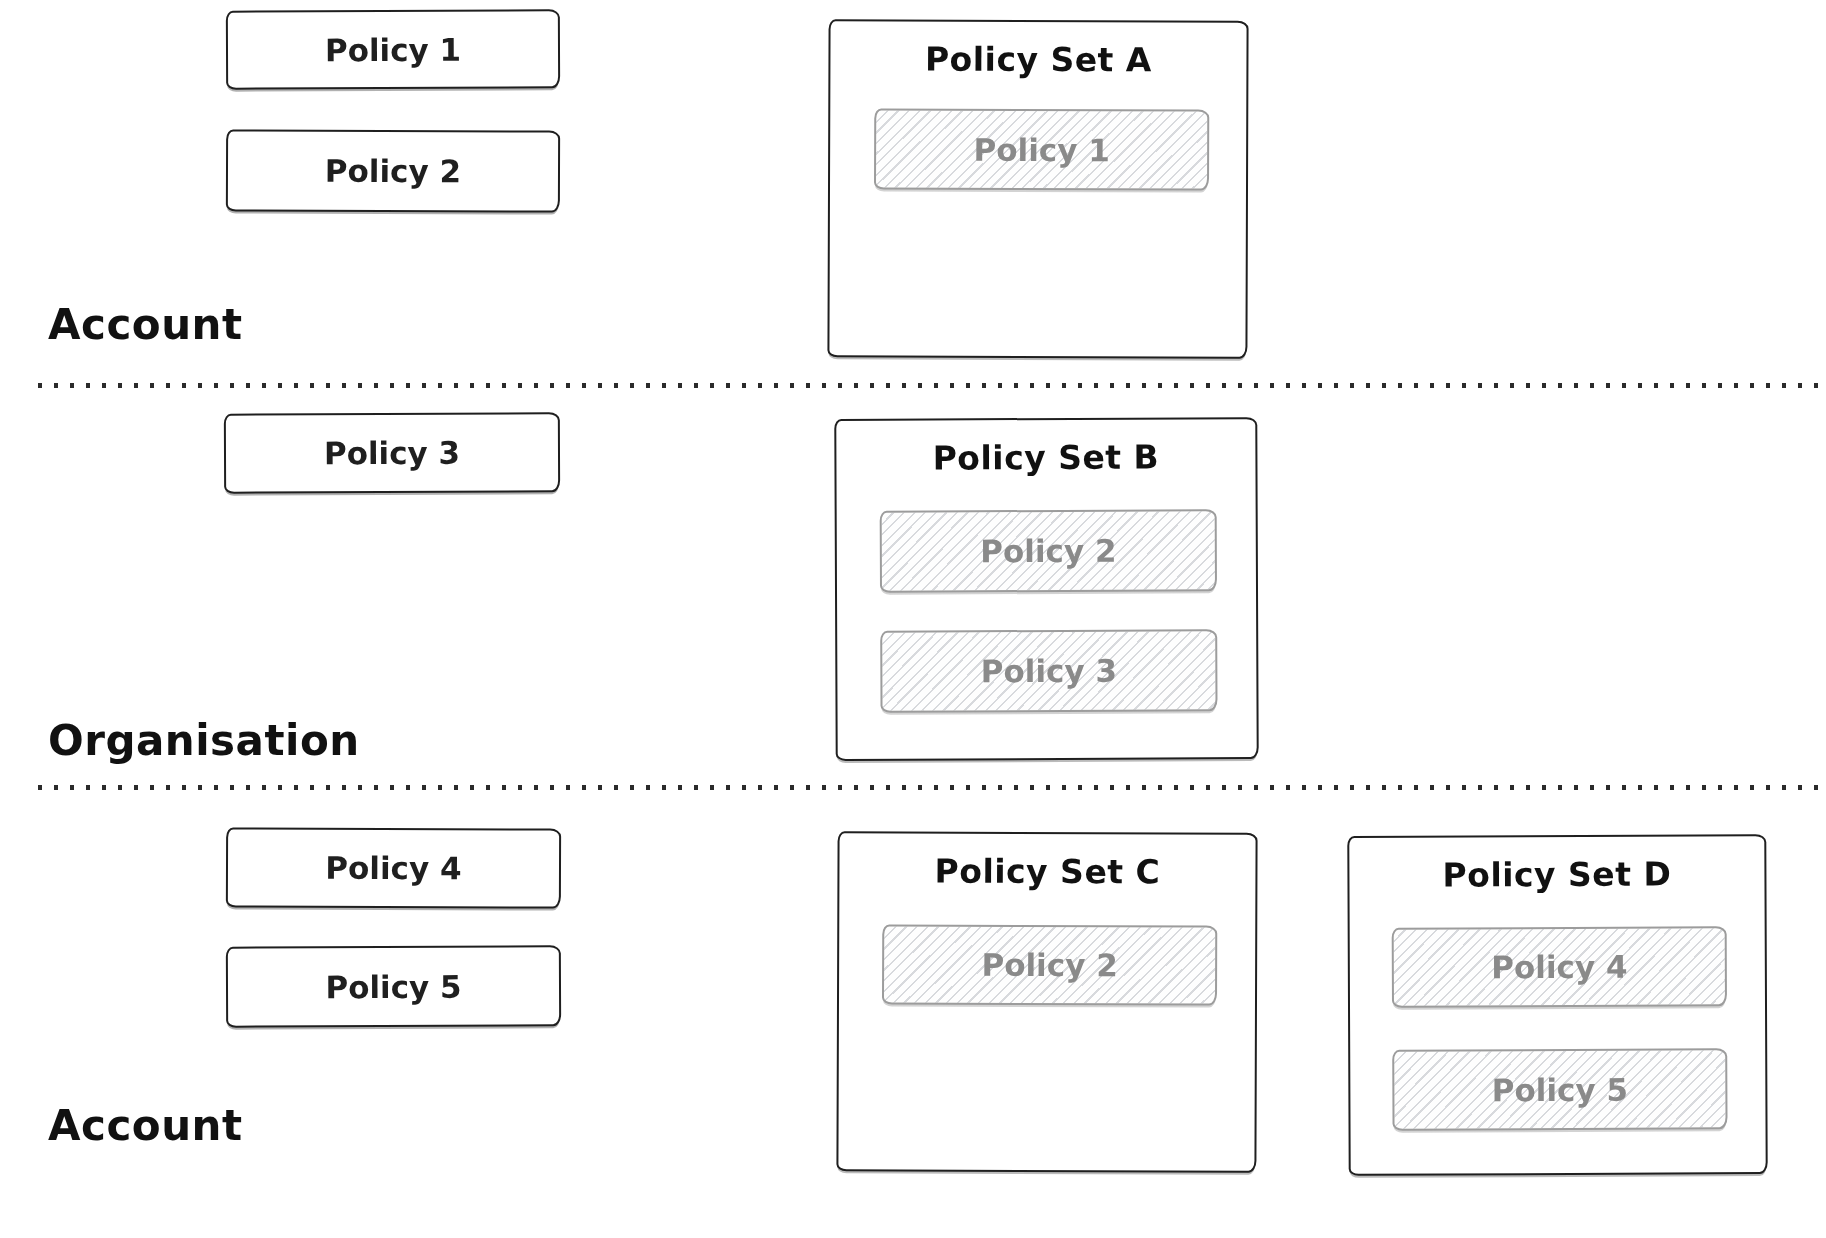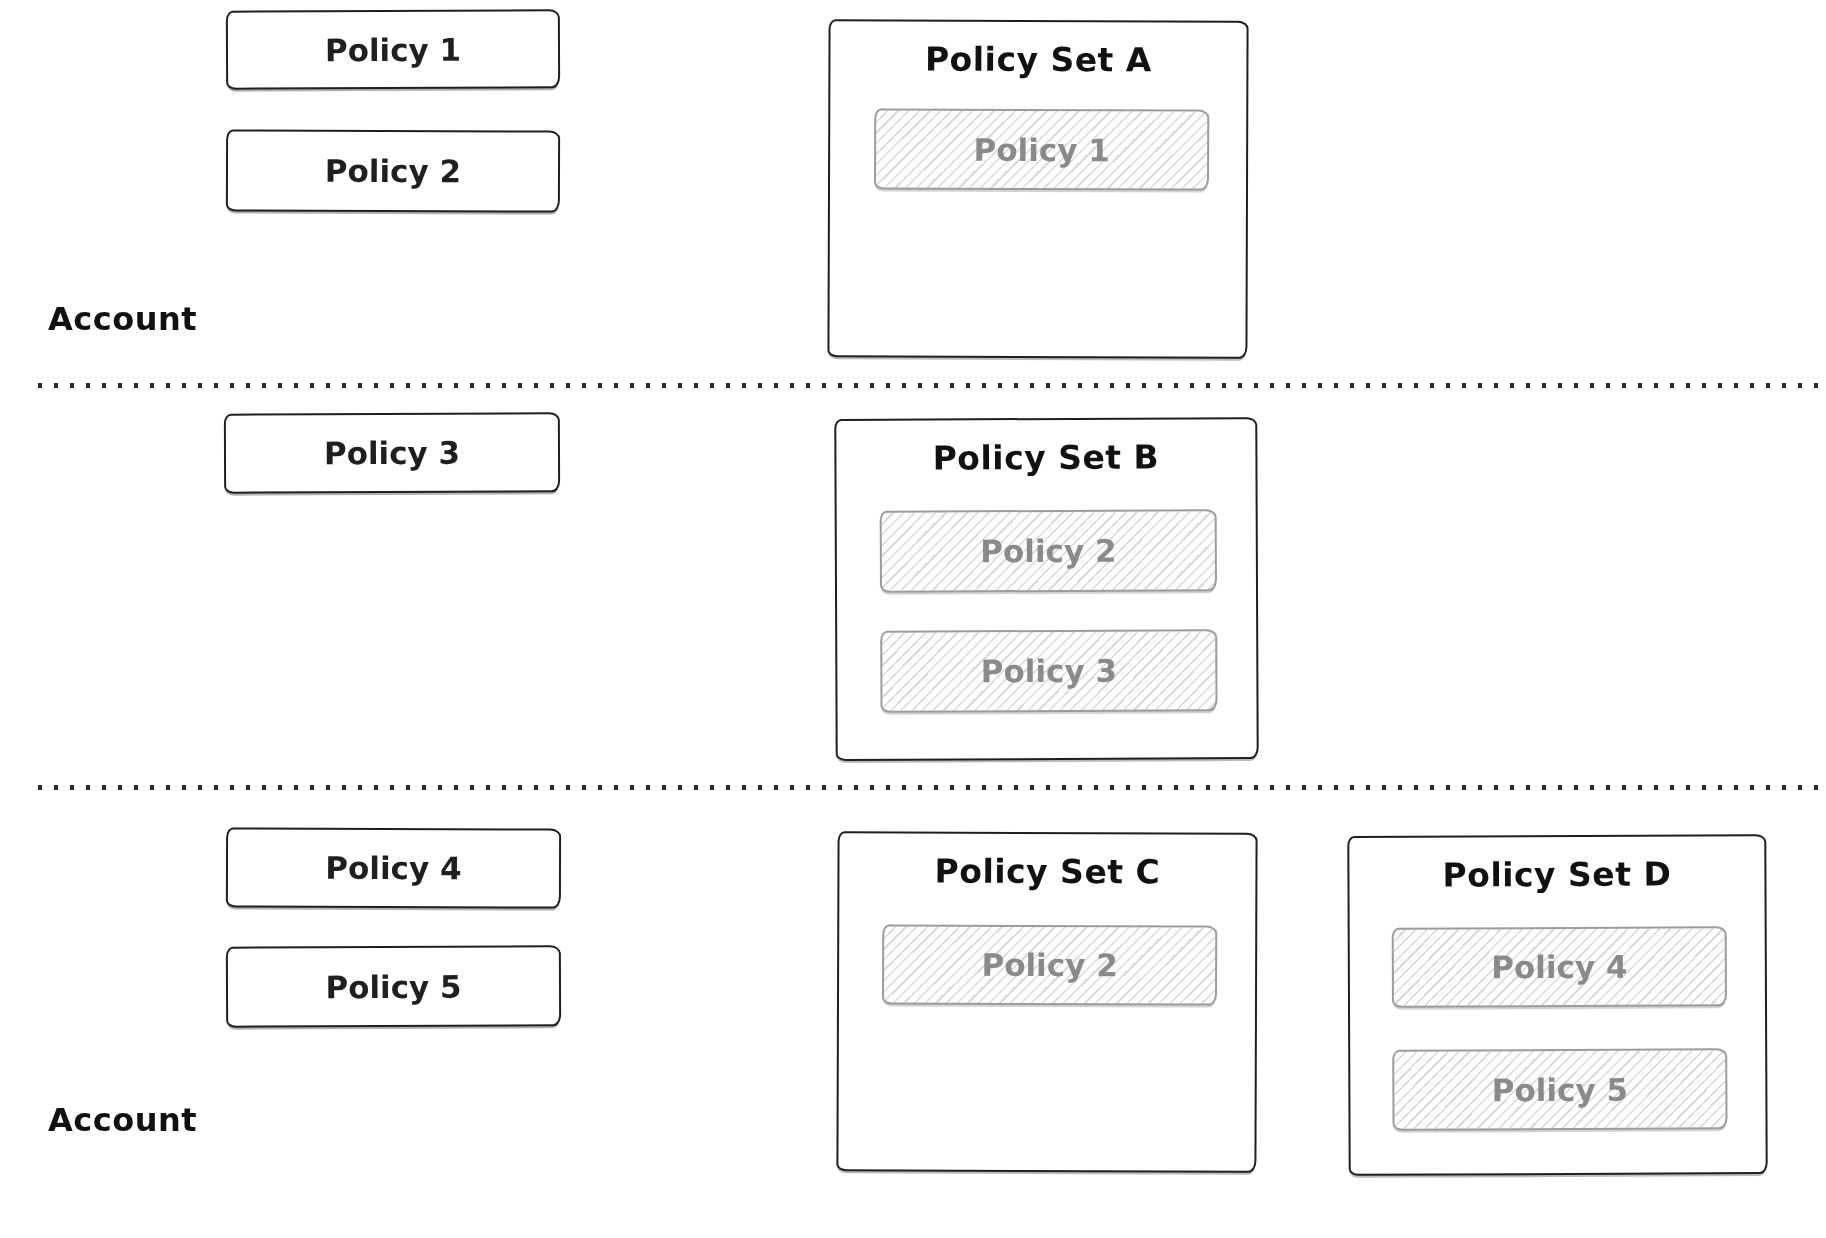--- a/index.html
+++ b/index.html
@@ -24,21 +24,21 @@
     position: absolute;
     left: 38px;
     width: 1788px;
     height: 5px;
     background: repeating-linear-gradient(to right, #2b2b2b 0 4px, transparent 4px 16px);
   }
 
   .lane-label {
     position: absolute;
     left: 48px;
-    font-size: 32px;
+    font-size: 42px;
     font-weight: 600;
     letter-spacing: 0.5px;
     color: #111111;
     white-space: nowrap;
   }
 
   .policy-box {
     position: absolute;
     box-sizing: border-box;
     background: #ffffff;
@@ -95,20 +95,21 @@
     color: #8a8a8a;
     white-space: nowrap;
   }
 </style>
 </head>
 <body>
 
 <div class="canvas">
 
   <div class="lane-label" style="top:300px;">Account</div>
+  <div class="lane-label" style="top:716px;">Organisation</div>
   <div class="lane-label" style="top:1101px;">Account</div>
 
   <div class="lane-divider" style="top:383px;"></div>
   <div class="lane-divider" style="top:785px;"></div>
 
   <div class="policy-box sketch tilt-l" style="left:226px; top:10px;  width:334px; height:79px;">Policy 1</div>
   <div class="policy-box sketch tilt-r" style="left:226px; top:130px; width:334px; height:82px;">Policy 2</div>
   <div class="policy-box sketch tilt-l" style="left:224px; top:413px; width:336px; height:80px;">Policy 3</div>
   <div class="policy-box sketch tilt-r" style="left:226px; top:828px; width:335px; height:80px;">Policy 4</div>
   <div class="policy-box sketch tilt-l" style="left:226px; top:946px; width:335px; height:81px;">Policy 5</div>

